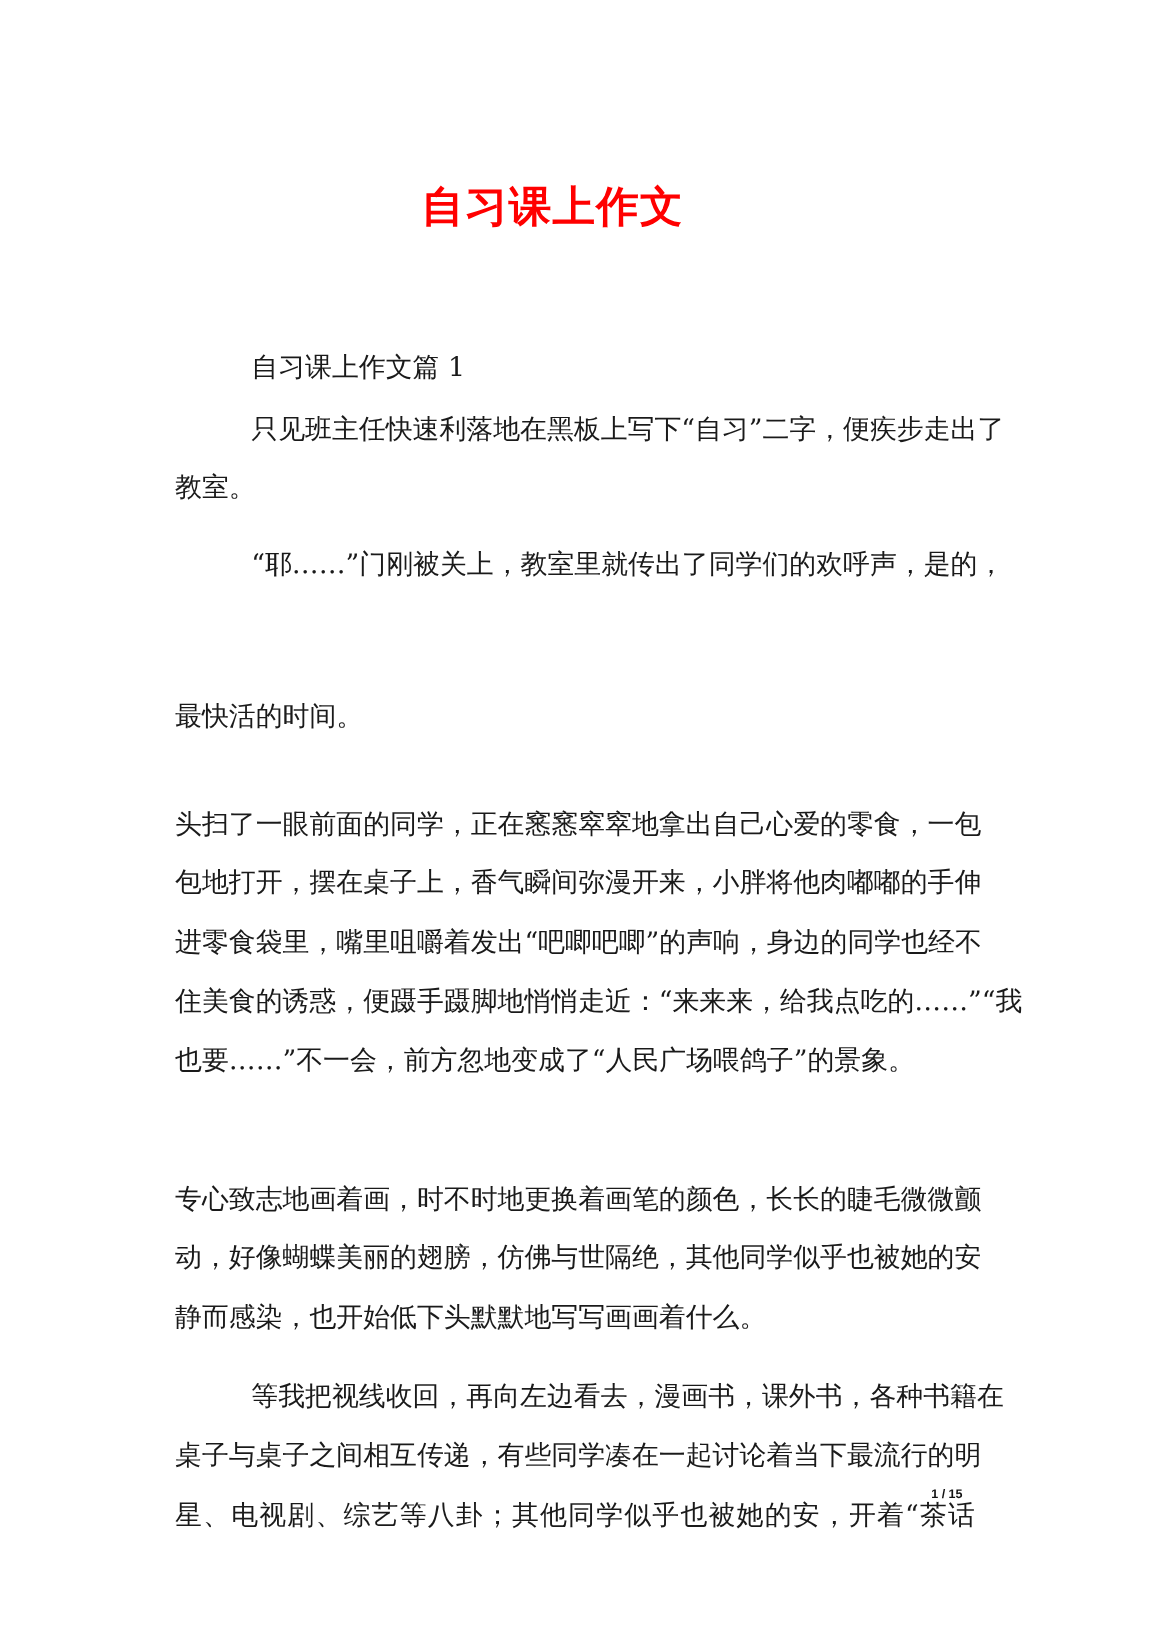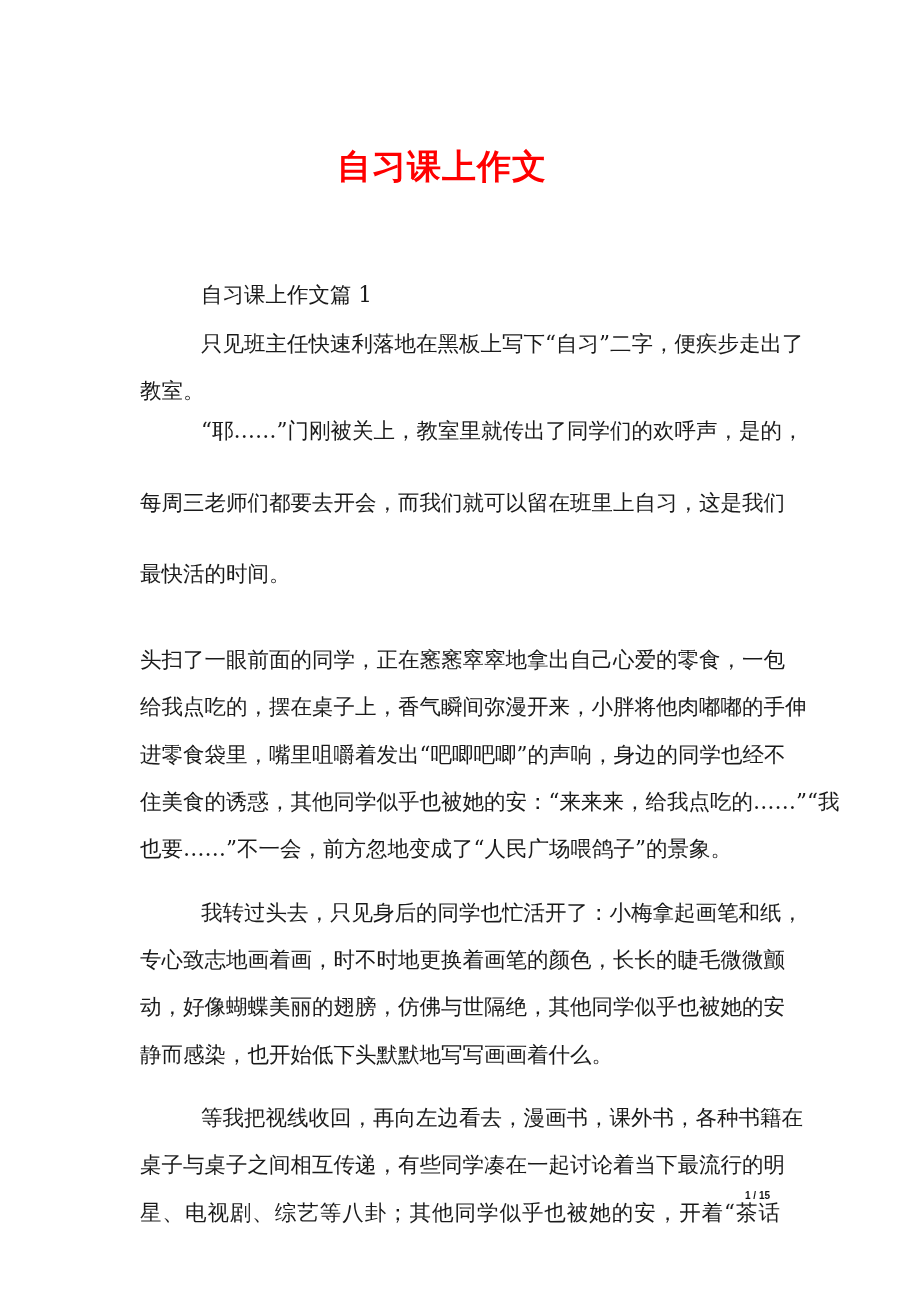--- a/index.html
+++ b/index.html
@@ -20,31 +20,29 @@
 <body>
 
 <div class="page">
   <div class="title">自习课上作文</div>
 
   <div class="line first last" style="top:280px;">自习课上作文篇 1</div>
 
   <div class="line first" style="top:329px;">只见班主任快速利落地在黑板上写下“自习”二字，便疾步走出了</div>
   <div class="line last" style="top:376px;">教室。</div>
 
-  <div class="line first" style="top:416px;">“耶……”门刚被关上，教室里就传出了同学们的欢呼声，是的，</div>
-  <div class="line" style="top:488px;">每周三老师们都要去开会，而我们就可以留在班里上自习，这是我们</div>
+  <div class="line first" style="top:437px;">“耶……”门刚被关上，教室里就传出了同学们的欢呼声，是的，</div>
   <div class="line last" style="top:559px;">最快活的时间。</div>
 
   <div class="line" style="top:645px;">头扫了一眼前面的同学，正在窸窸窣窣地拿出自己心爱的零食，一包</div>
-  <div class="line" style="top:692px;">给我点吃的，摆在桌子上，香气瞬间弥漫开来，小胖将他肉嘟嘟的手伸</div>
+  <div class="line" style="top:692px;">包地打开，摆在桌子上，香气瞬间弥漫开来，小胖将他肉嘟嘟的手伸</div>
   <div class="line" style="top:740px;">进零食袋里，嘴里咀嚼着发出“吧唧吧唧”的声响，身边的同学也经不</div>
-  <div class="line" style="top:787px;">住美食的诱惑，其他同学似乎也被她的安：“来来来，给我点吃的……”“我</div>
+  <div class="line" style="top:787px;">住美食的诱惑，便蹑手蹑脚地悄悄走近：“来来来，给我点吃的……”“我</div>
   <div class="line last" style="top:834px;">也要……”不一会，前方忽地变成了“人民广场喂鸽子”的景象。</div>
 
-  <div class="line first" style="top:898px;">我转过头去，只见身后的同学也忙活开了：小梅拿起画笔和纸，</div>
   <div class="line" style="top:992px;">动，好像蝴蝶美丽的翅膀，仿佛与世隔绝，其他同学似乎也被她的安</div>
   <div class="line" style="top:945px;">专心致志地画着画，时不时地更换着画笔的颜色，长长的睫毛微微颤</div>
   <div class="line last" style="top:1040px;">静而感染，也开始低下头默默地写写画画着什么。</div>
 
   <div class="line first" style="top:1103px;">等我把视线收回，再向左边看去，漫画书，课外书，各种书籍在</div>
   <div class="line" style="top:1150px;">桌子与桌子之间相互传递，有些同学凑在一起讨论着当下最流行的明</div>
   <div class="line" style="top:1198px;">星、电视剧、综艺等八卦；其他同学似乎也被她的安，开着“茶话</div>
 
   <div class="pagenum">1 / 15</div>
 </div>

